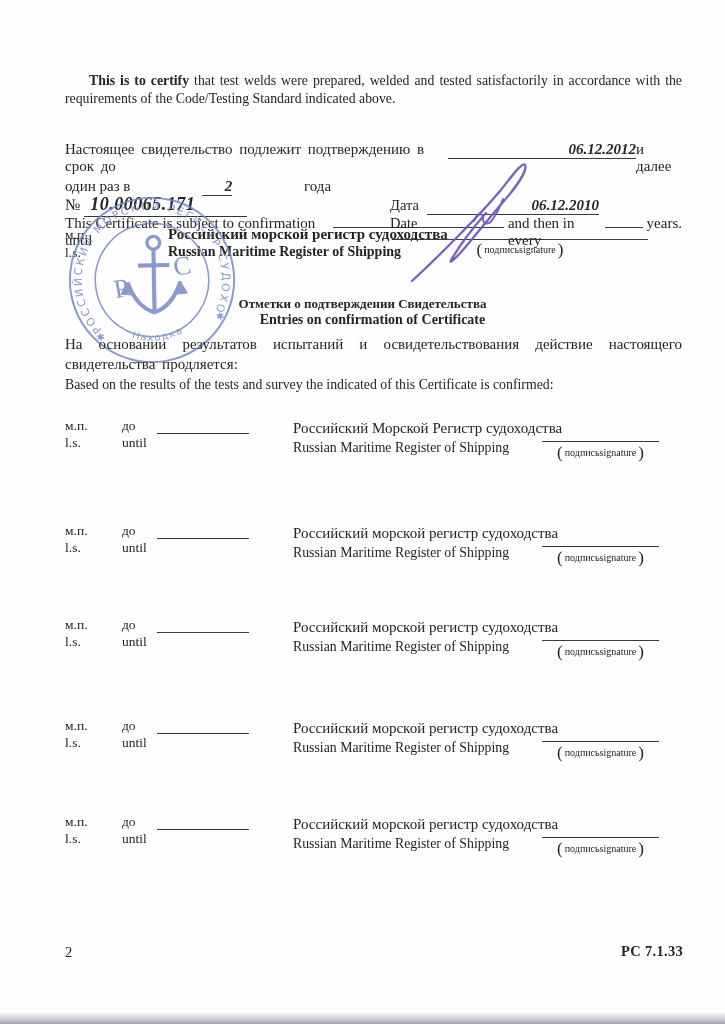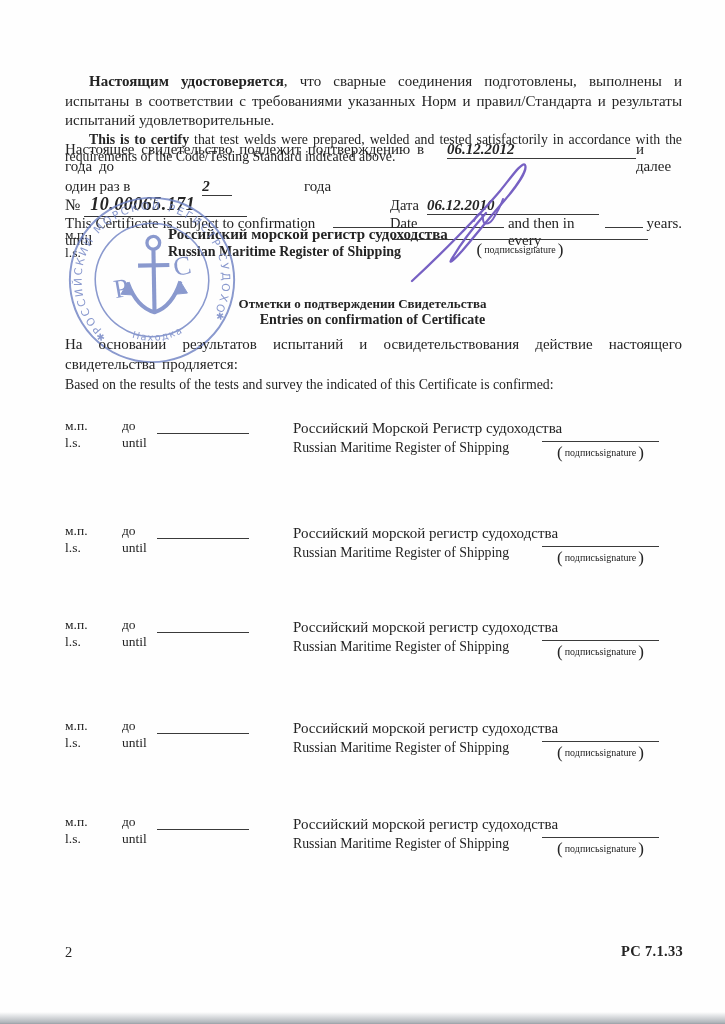--- a/index.html
+++ b/index.html
@@ -8,21 +8,21 @@
     background:#fefefe; overflow:hidden;
     font-family:"Liberation Serif", serif; color:#242424;
   }
   .abs{position:absolute;}
   
   .para-ru{font-size:15px; line-height:1.3; text-align:justify; text-indent:24px; margin:0;}
   .para-en{font-size:13.8px; line-height:1.28; text-align:justify; text-indent:24px; margin:0;}
   .b{font-weight:bold;}
   
   .fill{
-    display:inline-block; border-bottom:1.4px solid #3a3a3a; text-align:left;
+    display:inline-block; border-bottom:1.4px solid #3a3a3a; text-align:right;
     font-weight:bold; font-style:italic; font-size:15px; line-height:1.1; vertical-align:bottom;
   }
   .fill.empty{height:15px;}
   .row{display:flex; align-items:baseline;}
   .sp{white-space:pre;}
   
   .numsign{font-size:16px;}
   .numval{
     display:inline-block; border-bottom:1.6px solid #333; font-weight:bold; font-style:italic;
     font-size:18px; padding:0 52px 1px 6px; letter-spacing:.5px;
@@ -63,27 +63,26 @@
     background:linear-gradient(180deg, rgba(160,165,170,0) 0%, #b3b8bd 85%, #9aa0a6 100%);}
   .stamp-svg{opacity:.82;}
   .sig-svg{opacity:.95;}
 </style>
 </head>
 <body>
 
 <div class="page">
 
   <div class="abs" style="left:65px; top:72px; width:617px;">
-    <p class="para-ru"><span class="b">Настоящим удостоверяется</span><span>, что сварные соединения подготовлены, выполнены и испытаны в соответствии с требованиями указанных Норм и правил/Стандарта и результаты испытаний удовлетворительные.</span></p>
     <p class="para-en"><span class="b">This is to certify</span><span> that test welds were prepared, welded and tested  satisfactorily in accordance with the requirements of the Code/Testing Standard indicated above.</span></p>
   </div>
 
   <div class="abs" style="left:65px; top:141px; width:617px;">
     <div class="row" style="justify-content:space-between; font-size:15px; word-spacing:3px;">
-      <span>Настоящее свидетельство подлежит подтверждению в года до</span>
+      <span>Настоящее свидетельство подлежит подтверждению в срок до</span>
       <span class="fill" style="width:205px;">06.12.2012</span>
       <span>и далее</span>
     </div>
     <div class="row" style="font-size:15px; margin-top:3px;gap:34px;">
       <span>один раз в</span>
       <span class="sp"> </span>
       <span class="fill" style="width:30px;">2</span>
       <span class="sp"> </span>
       <span>года</span>
     </div>

